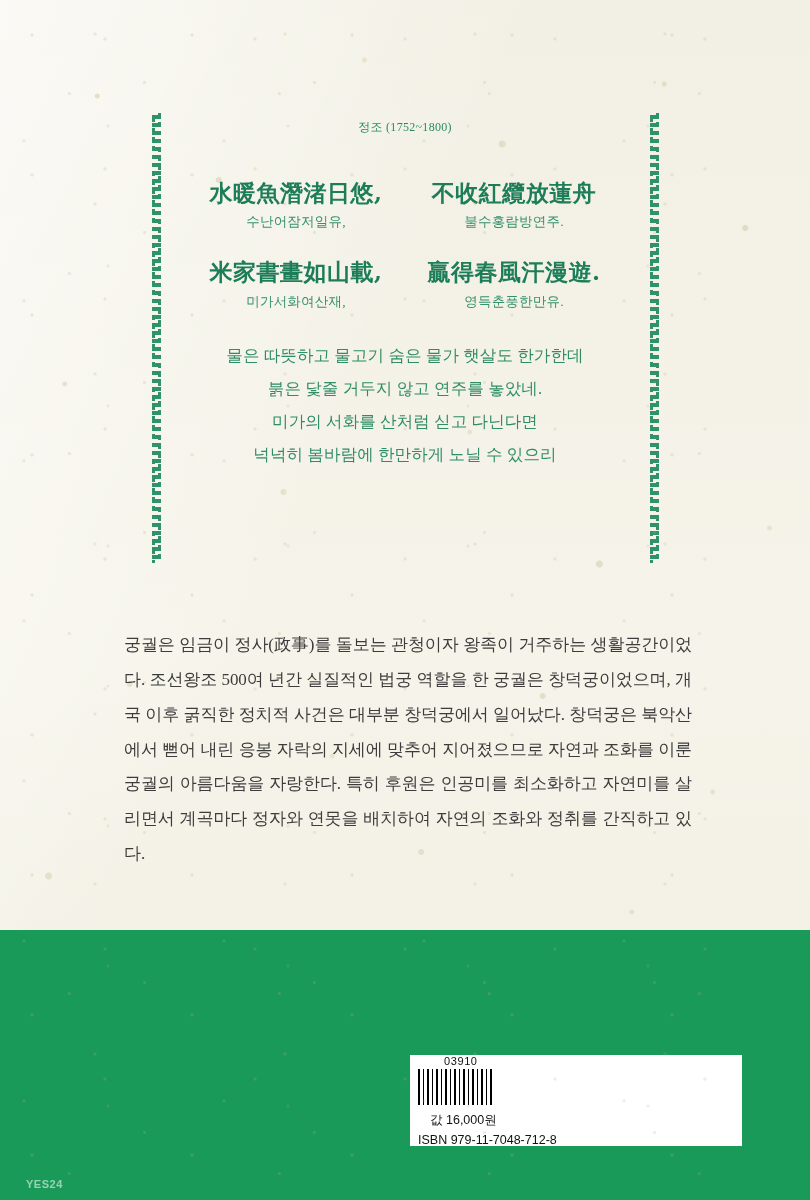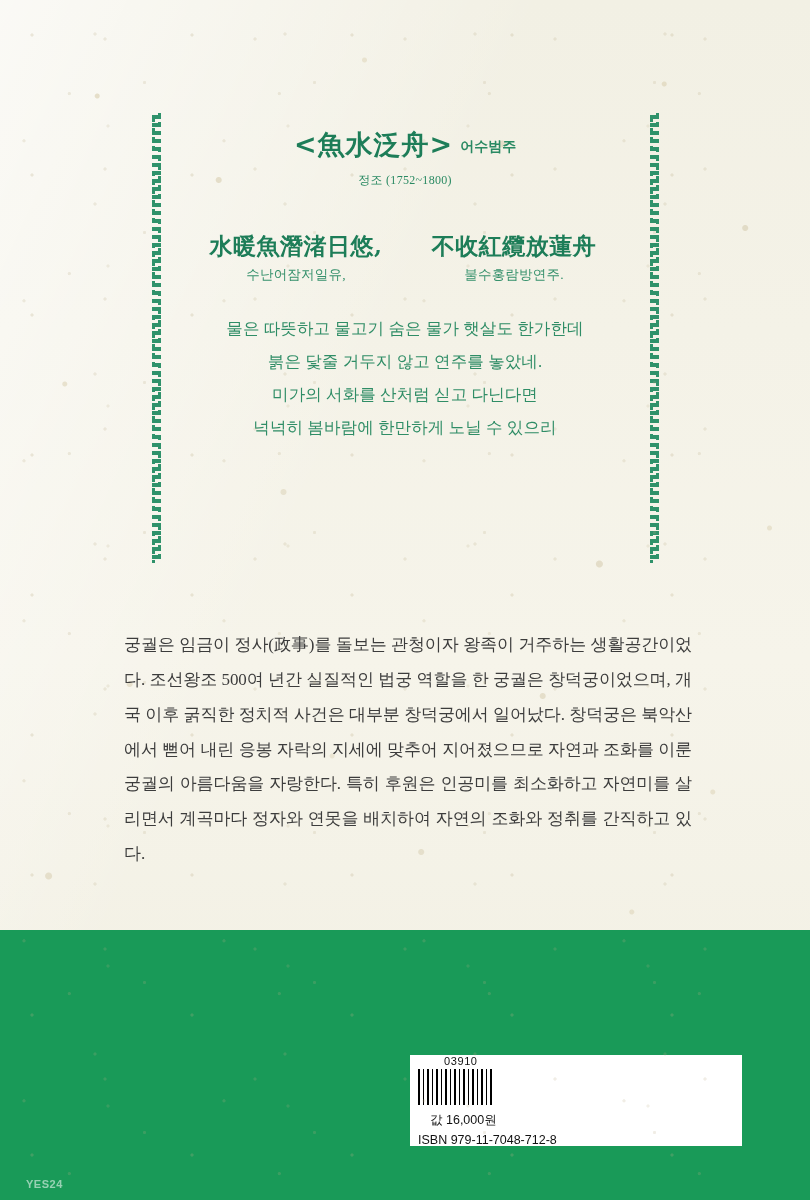--- a/index.html
+++ b/index.html
@@ -289,39 +289,46 @@
 
 <div class="page">
 
   <div class="poem-area">
 
     <div class="rule rule-left"></div>
     <div class="rule rule-right"></div>
 
     <div class="poem-inner">
 
-      <div class="title-line">
-        <span class="title-han">&lt;魚水泛舟&gt;</span><span class="title-kor">어수범주</span>
-      </div>
 
       <div class="author">정조 (1752~1800)</div>
 
       <div class="couplets">
 
         <div class="couplet">
           <div class="hemistich">
             <div class="hanja">水暖魚潛渚日悠,</div>
             <div class="reading">수난어잠저일유,</div>
           </div>
           <div class="hemistich">
             <div class="hanja">不收紅纜放蓮舟</div>
             <div class="reading">불수홍람방연주.</div>
           </div>
         </div>
 
+        <div class="couplet">
+          <div class="hemistich">
+            <div class="hanja">米家書畫如山載,</div>
+            <div class="reading">미가서화여산재,</div>
+          </div>
+          <div class="hemistich">
+            <div class="hanja">贏得春風汗漫遊.</div>
+            <div class="reading">영득춘풍한만유.</div>
+          </div>
+        </div>
 
       </div>
 
       <div class="translation">
         <div>물은 따뜻하고 물고기 숨은 물가 햇살도 한가한데</div>
         <div>붉은 닻줄 거두지 않고 연주를 놓았네.</div>
         <div>미가의 서화를 산처럼 싣고 다닌다면</div>
         <div>넉넉히 봄바람에 한만하게 노닐 수 있으리</div>
       </div>
 

